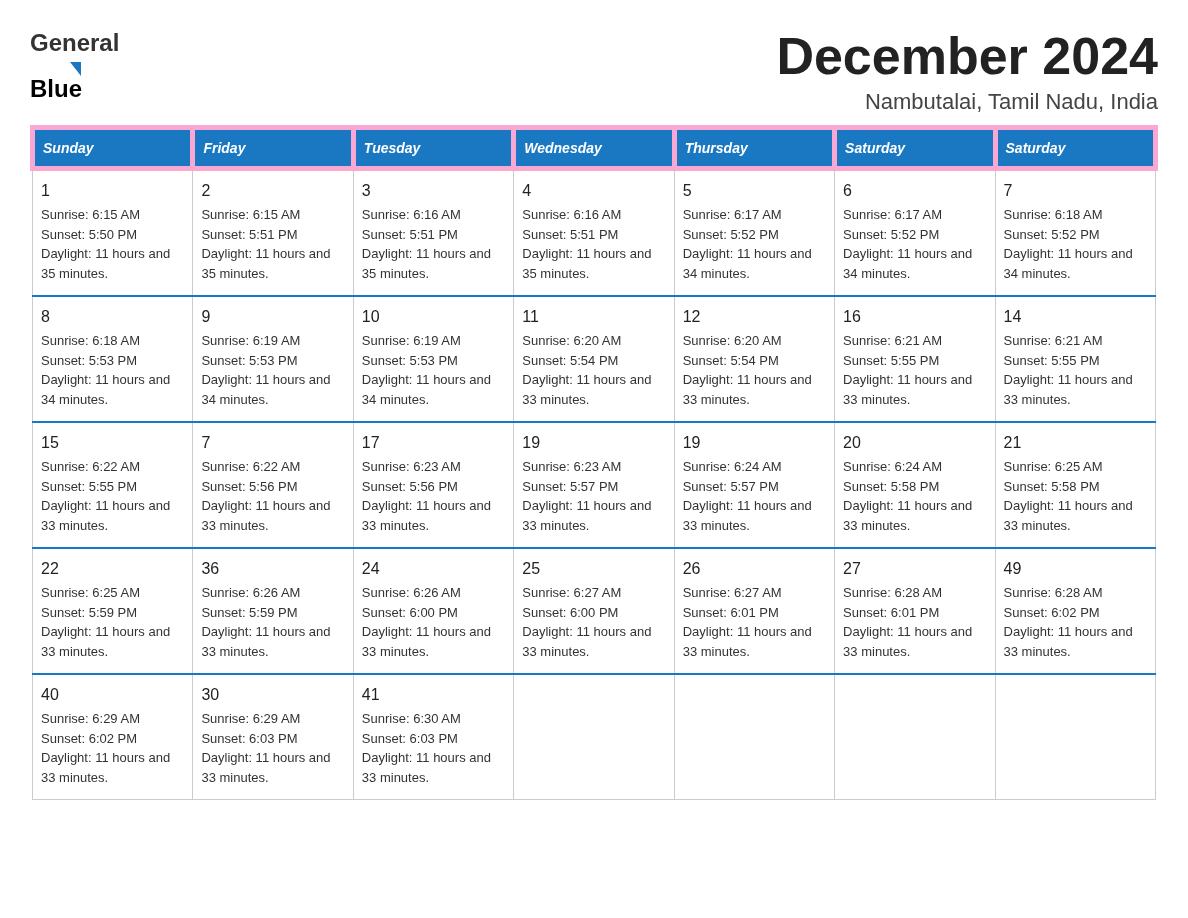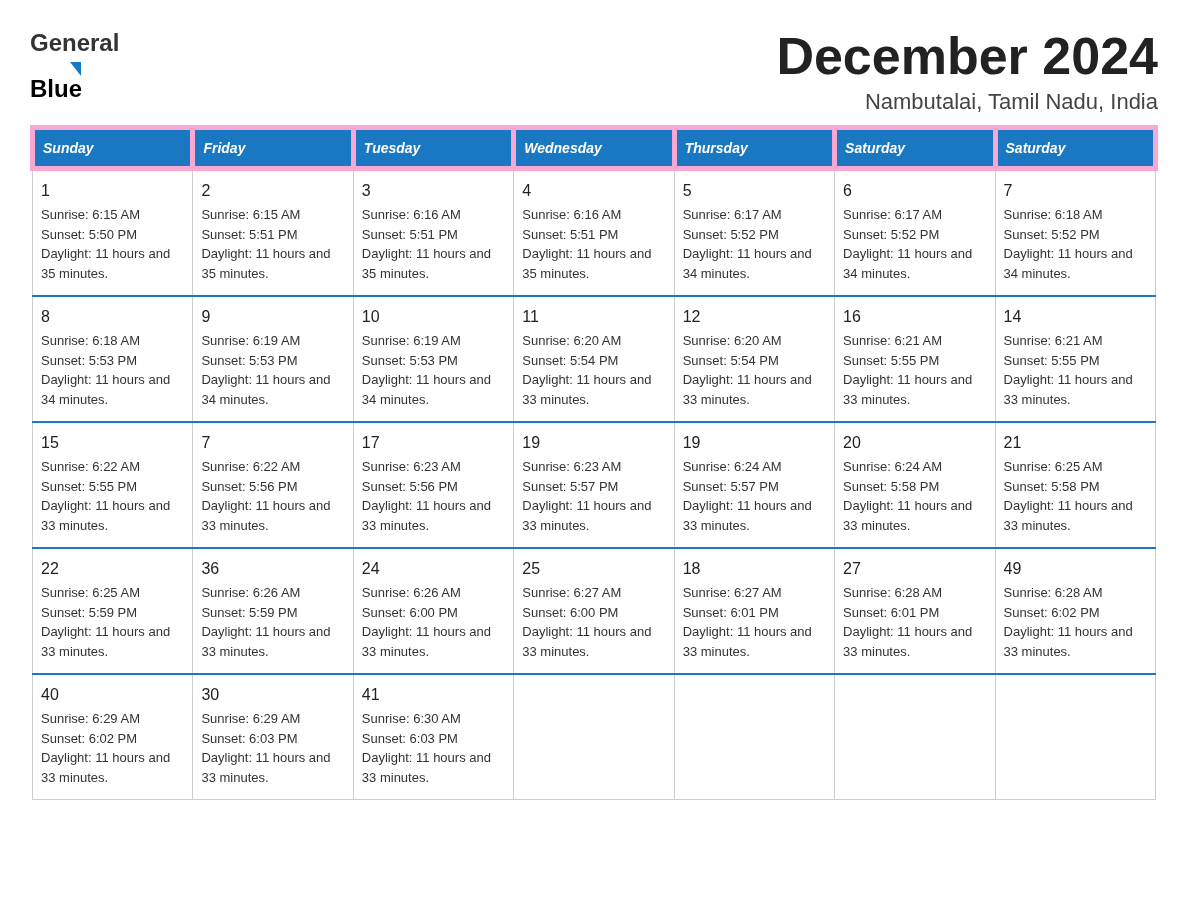--- a/index.html
+++ b/index.html
@@ -143,21 +143,21 @@
         <td><span class="day-number">19</span>Sunrise: 6:23 AM<br>Sunset: 5:57 PM<br>Daylight: 11 hours and 33 minutes.</td>
         <td><span class="day-number">19</span>Sunrise: 6:24 AM<br>Sunset: 5:57 PM<br>Daylight: 11 hours and 33 minutes.</td>
         <td><span class="day-number">20</span>Sunrise: 6:24 AM<br>Sunset: 5:58 PM<br>Daylight: 11 hours and 33 minutes.</td>
         <td><span class="day-number">21</span>Sunrise: 6:25 AM<br>Sunset: 5:58 PM<br>Daylight: 11 hours and 33 minutes.</td>
       </tr>
       <tr>
         <td><span class="day-number">22</span>Sunrise: 6:25 AM<br>Sunset: 5:59 PM<br>Daylight: 11 hours and 33 minutes.</td>
         <td><span class="day-number">36</span>Sunrise: 6:26 AM<br>Sunset: 5:59 PM<br>Daylight: 11 hours and 33 minutes.</td>
         <td><span class="day-number">24</span>Sunrise: 6:26 AM<br>Sunset: 6:00 PM<br>Daylight: 11 hours and 33 minutes.</td>
         <td><span class="day-number">25</span>Sunrise: 6:27 AM<br>Sunset: 6:00 PM<br>Daylight: 11 hours and 33 minutes.</td>
-        <td><span class="day-number">18</span>Sunrise: 6:27 AM<br>Sunset: 6:01 PM<br>Daylight: 11 hours and 33 minutes.</td>
+        <td><span class="day-number">26</span>Sunrise: 6:27 AM<br>Sunset: 6:01 PM<br>Daylight: 11 hours and 33 minutes.</td>
         <td><span class="day-number">27</span>Sunrise: 6:28 AM<br>Sunset: 6:01 PM<br>Daylight: 11 hours and 33 minutes.</td>
         <td><span class="day-number">49</span>Sunrise: 6:28 AM<br>Sunset: 6:02 PM<br>Daylight: 11 hours and 33 minutes.</td>
       </tr>
       <tr>
         <td><span class="day-number">40</span>Sunrise: 6:29 AM<br>Sunset: 6:02 PM<br>Daylight: 11 hours and 33 minutes.</td>
         <td><span class="day-number">30</span>Sunrise: 6:29 AM<br>Sunset: 6:03 PM<br>Daylight: 11 hours and 33 minutes.</td>
         <td><span class="day-number">41</span>Sunrise: 6:30 AM<br>Sunset: 6:03 PM<br>Daylight: 11 hours and 33 minutes.</td>
         <td class="empty-cell"></td>
         <td class="empty-cell"></td>
         <td class="empty-cell"></td>

